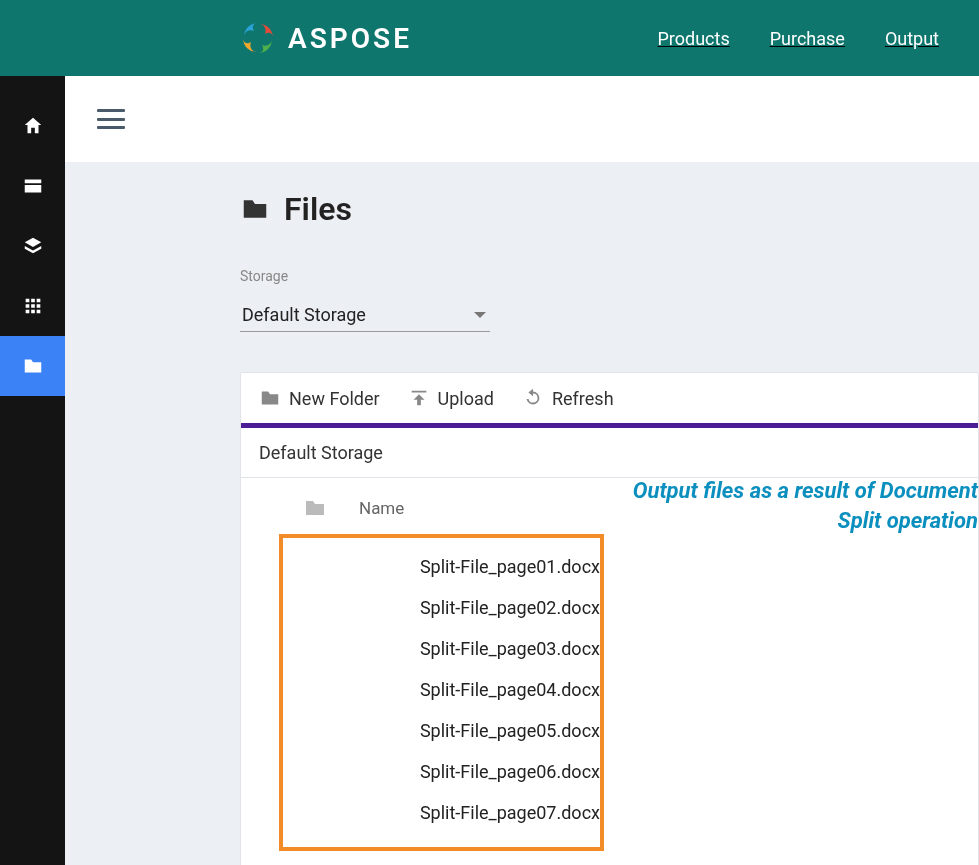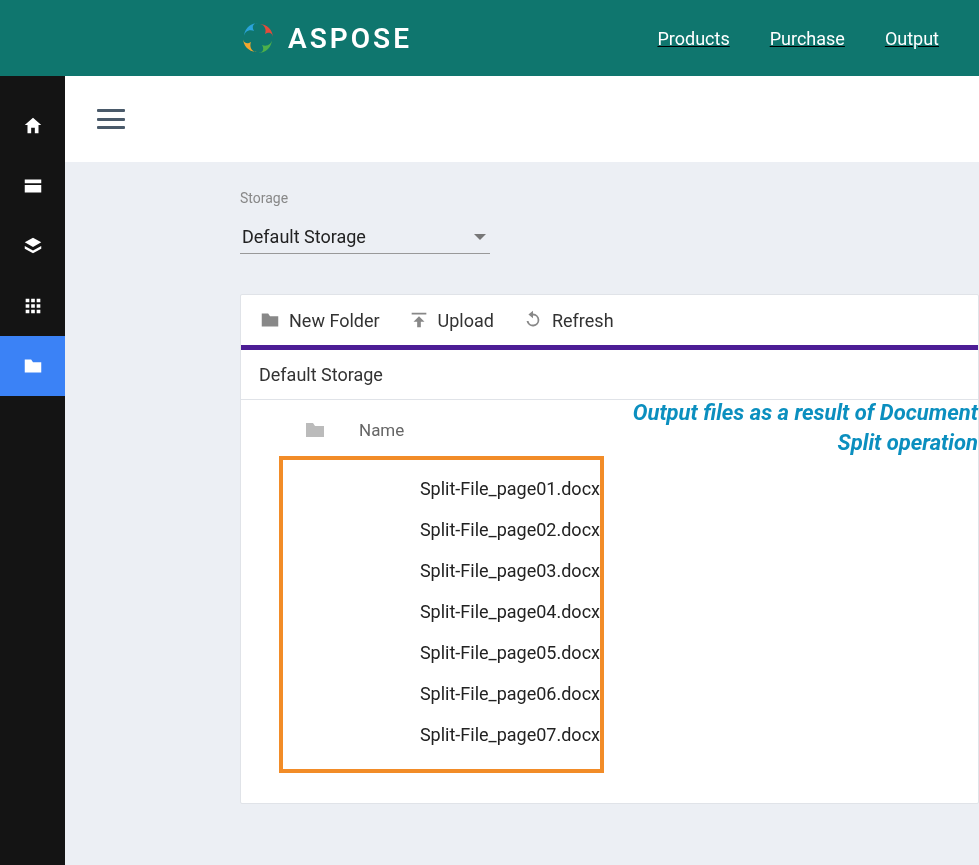--- a/index.html
+++ b/index.html
@@ -98,20 +98,26 @@
 
 <div class="content-header">
   <div class="hamburger">
     <span></span>
       <span></span>
       <span></span>
   </div>
 </div>
 
 <div class="main">
+  <div class="page-title-row">
+    <svg viewBox="0 0 24 24">
+        <path d="M3 5h7l2 3h9v11H3z"></path>
+      </svg>
+    <h1 class="page-title">Files</h1>
+  </div>
 
   <div class="storage-group">
     <div class="storage-label">Storage</div>
     <div class="storage-select">
       <span class="storage-value">Default Storage</span>
       <span class="chevdown"></span>
     </div>
   </div>
 
   <div class="file-panel">

